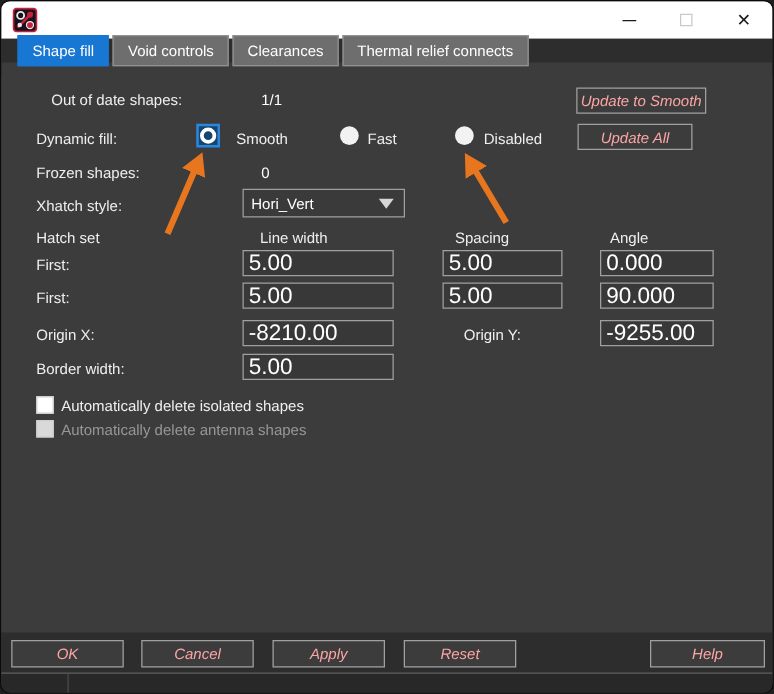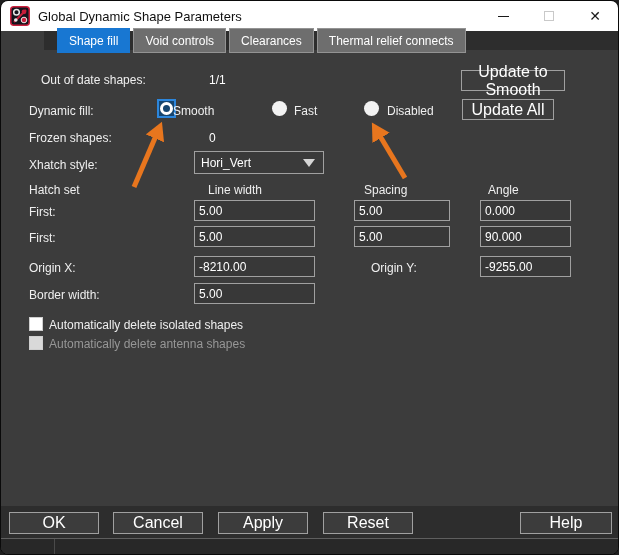--- a/index.html
+++ b/index.html
@@ -24,37 +24,37 @@
   .titlebar .title { margin-left:8px; font-size:13px; color:#101010; }
   .win-controls { margin-left:auto; display:flex; height:100%; }
   .win-btn { width:46px; height:100%; display:flex; align-items:center; justify-content:center; cursor:pointer; }
   .glyph-min { width:11px; height:0; border-top:1.6px solid #1a1a1a; display:block; }
   .glyph-max { width:10px; height:10px; border:1.4px solid #c9c9c9; display:block; }
   .glyph-close { font-size:14px; color:#1a1a1a; line-height:1; }
 
   
   .tabstrip {
     position:absolute; top:30px; left:0; right:0; height:19px;
-    background:#2d2d2d; display:flex; align-items:center; padding-left:13px; gap:3px;margin-left:43px;
+    background:#2d2d2d; display:flex; align-items:center; padding-left:13px; gap:3px;
   }
   .tab {
     height:25px; padding:0 11px; display:flex; align-items:center;
     background:#6e6e6e; border:1px solid #939393; color:#fff; cursor:pointer; white-space:nowrap;
   }
   .tab.active { background:#1877d2; border-color:#1877d2; }
 
   
   .content { position:absolute; top:60px; left:0; right:0; height:445px; background:#3c3c3c; }
   .lbl { position:absolute; color:#efefef; line-height:15px; }
   .val { position:absolute; color:#ffffff; line-height:15px; }
 
   .btn {
-    position:absolute; background:#3c3c3c; border:1px solid #a0a0a0; color:#ffffff;
-    font-size:16px; font-family:"Liberation Sans", sans-serif;
-    display:flex; align-items:center; justify-content:center; cursor:pointer;
+    position:absolute; background:#3c3c3c; border:1px solid #a0a0a0; color:#fca5a5;
+    font-size:12px; font-family:"Liberation Sans", sans-serif;
+    display:flex; align-items:center; justify-content:center; cursor:pointer;font-style:italic;
   }
 
   .radio-sel {
     position:absolute; width:19px; height:19px;
     border:2px solid #2c86dc; background:#16456f;
     display:flex; align-items:center; justify-content:center; cursor:pointer;
   }
   .radio-sel .donut { width:13px; height:13px; border-radius:50%; border:3.5px solid #ffffff; }
   .radio-un {
     position:absolute; width:15px; height:15px; border-radius:50%;
@@ -67,21 +67,21 @@
     display:flex; align-items:center; padding:0 8px 0 6px; cursor:pointer;
   }
   .dropdown .caret {
     margin-left:auto; width:0; height:0;
     border-left:6px solid transparent; border-right:6px solid transparent;
     border-top:8px solid #d6d6d6;
   }
 
   .tin {
     position:absolute; height:21px; background:#383838; border:1px solid #a0a0a0;
-    color:#fff; font-size:12px; font-family:"Liberation Sans", sans-serif;
+    color:#fff; font-size:18px; font-family:"Liberation Sans", sans-serif;
     padding:0 4px; outline:none;
   }
   .c1 { left:193px; width:121px; }
   .c2 { left:353px; width:96px; }
   .c3 { left:479px; width:91px; }
 
   .chk {
     position:absolute; left:28px; width:14px; height:14px; background:#ffffff;
     border:1px solid #cfcfcf; cursor:pointer;
   }
@@ -110,21 +110,20 @@
       <span class="app-icon">
         <svg viewBox="0 0 20 20" width="20" height="20">
           <rect x="0.75" y="0.75" width="18.5" height="18.5" rx="3" fill="#14141c" stroke="#c81f3c" stroke-width="1.5"></rect>
           <line x1="4" y1="16" x2="16" y2="4" stroke="#c81f3c" stroke-width="2"></line>
           <circle cx="6.5" cy="6.3" r="2.8" fill="#14141c" stroke="#e8e8e8" stroke-width="1.5"></circle>
           <circle cx="14" cy="5.8" r="2.4" fill="#c81f3c"></circle>
           <circle cx="5.8" cy="14" r="1.8" fill="#e8e8e8"></circle>
           <circle cx="14" cy="14" r="2.8" fill="#c81f3c" stroke="#e8e8e8" stroke-width="1"></circle>
         </svg>
       </span>
-      <span class="title">Global Dynamic Shape Parameters</span>
       <div class="win-controls">
         <span class="win-btn">
             <span class="glyph-min"></span>
           </span>
         <span class="win-btn">
             <span class="glyph-max"></span>
           </span>
         <span class="win-btn">
             <span class="glyph-close">✕</span>
           </span>
@@ -142,21 +141,21 @@
 
       <span class="lbl" style="left:40px; top:12px;">Out of date shapes:</span>
       <span class="val" style="left:208px; top:12px;">1/1</span>
       <button class="btn" style="left:460px; top:9px; width:104px; height:21px;">Update to Smooth</button>
 
       <span class="lbl" style="left:28px; top:43px;">Dynamic fill:</span>
 
       <span class="radio-sel" style="left:156px; top:38px;">
           <span class="donut"></span>
         </span>
-      <span class="lbl" style="left:172px; top:43px;text-align:center;">Smooth</span>
+      <span class="lbl" style="left:188px; top:43px;text-align:center;">Smooth</span>
 
       <span class="radio-un" style="left:271px; top:40px;"></span>
       <span class="lbl" style="left:293px; top:43px;">Fast</span>
 
       <span class="radio-un" style="left:363px; top:40px;"></span>
       <span class="lbl" style="left:386px; top:43px;">Disabled</span>
 
       <button class="btn" style="left:461px; top:38px; width:92px; height:21px;">Update All</button>
 
       <span class="lbl" style="left:28px; top:70px;">Frozen shapes:</span>

